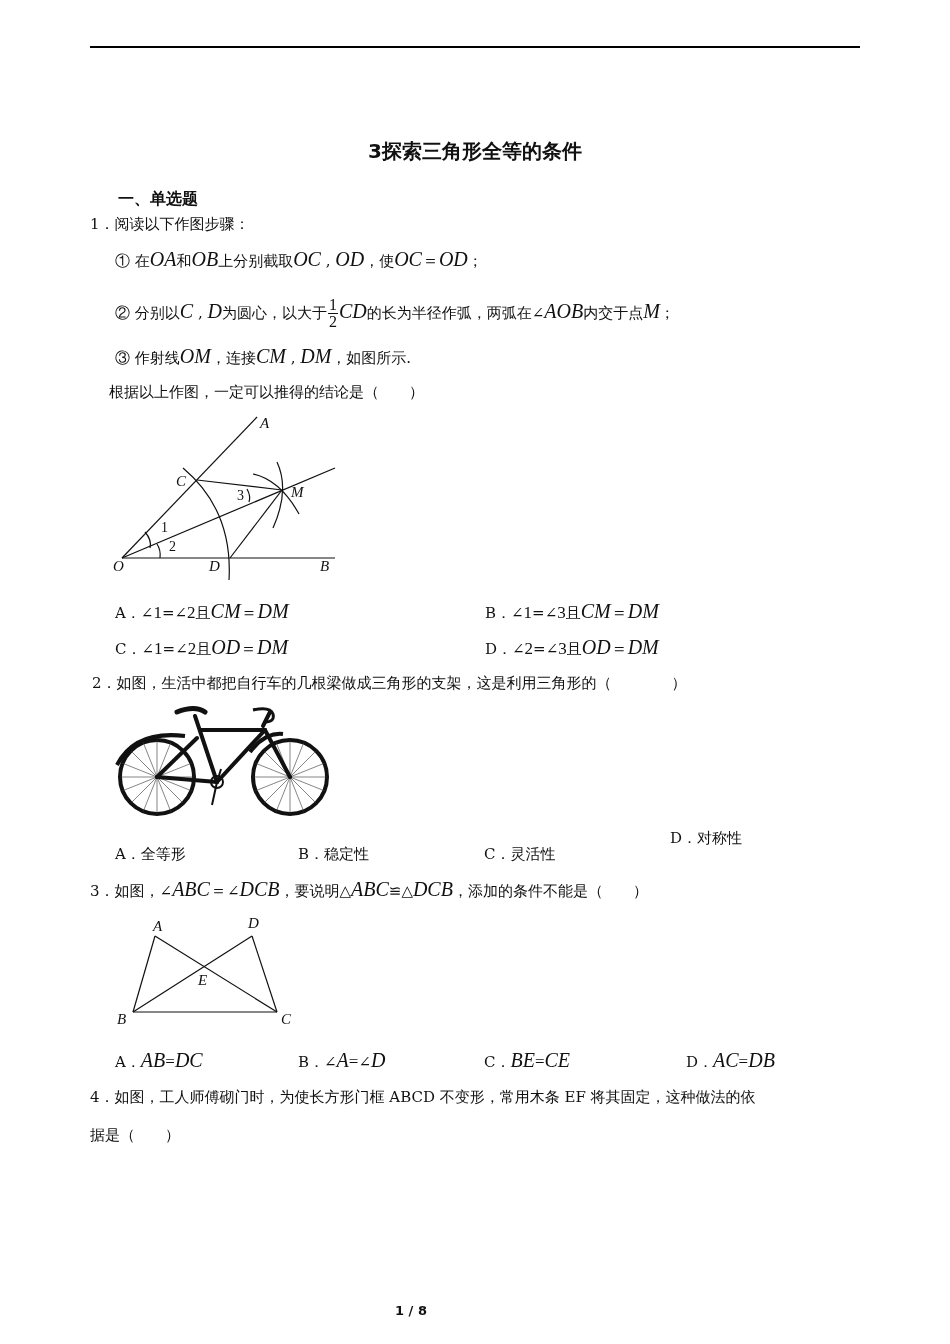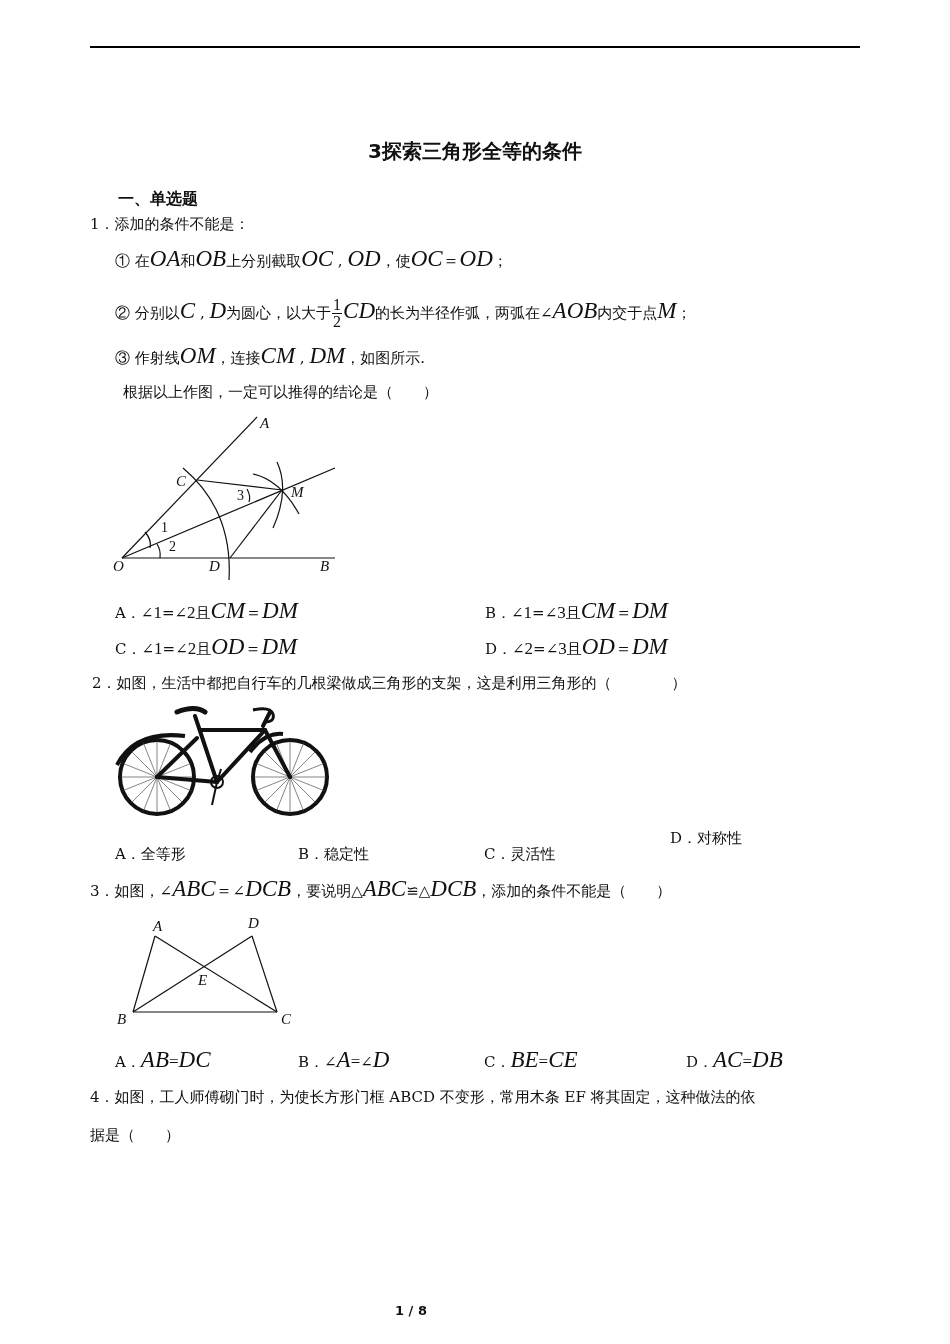--- a/index.html
+++ b/index.html
@@ -4,57 +4,57 @@
 <style>
   html, body { margin: 0; padding: 0; background: #ffffff; }
   body { width: 950px; height: 1344px; position: relative; overflow: hidden;
          font-family: "DejaVu Serif", "Liberation Serif", serif; color: #111; }
   .rule { position: absolute; left: 90px; top: 46px; width: 770px; height: 2px; background: #000; }
   .title { position: absolute; left: 0; width: 950px; top: 138px; text-align: center;
            font-family: "DejaVu Sans", "Liberation Sans", sans-serif; font-weight: bold; font-size: 20px; }
   .section { position: absolute; left: 90px; top: 189px; font-family: "DejaVu Sans", "Liberation Sans", sans-serif;
              font-weight: bold; font-size: 16px; margin-left: 28px; }
   .line { position: absolute; font-size: 15px; white-space: nowrap; line-height: 20px; }
-  .m { font-family: "Liberation Serif", "DejaVu Serif", serif; font-style: italic; font-size: 23px; }
+  .m { font-family: "Liberation Serif", "DejaVu Serif", serif; font-style: italic; font-size: 20px; }
   .n { font-family: "Liberation Serif", "DejaVu Serif", serif; font-size: 17px; }
   .frac { display: inline-block; vertical-align: middle; text-align: center; font-family: "Liberation Serif", serif; font-size: 16px; line-height: 16px; margin: 0 1px; }
   .frac span { display: block; }
   .frac .num { border-bottom: 1px solid #111; padding: 0 1px; }
   .fig { position: absolute; }
   .footer { position: absolute; left: 0; width: 822px; top: 1303px; text-align: center;
             font-family: "DejaVu Sans", "Liberation Sans", sans-serif; font-weight: bold; font-size: 13px; }
 </style>
 </head>
 <body>
 
 <div class="rule"></div>
 
 <div class="title">3探索三角形全等的条件</div>
 <div class="section">一、单选题</div>
 
 <div class="line" style="left:90px; top:214px;">
-  <span>1．</span><span>添加的条件不能是：</span>
+  <span>1．</span><span>阅读以下作图步骤：</span>
 </div>
 
 <div class="line" style="left:115px; top:249px;">
   <span>①</span>
   <span>在<span class="m">OA</span>和<span class="m">OB</span>上分别截取<span class="m">OC</span> , <span class="m">OD</span>，使<span class="m">OC</span><span class="n">＝</span><span class="m">OD</span>；</span>
 </div>
 
 <div class="line" style="left:115px; top:297px;">
   <span>②</span>
   <span>分别以<span class="m">C</span> , <span class="m">D</span>为圆心，以大于<span class="frac"><span class="num">1</span><span>2</span></span><span class="m">CD</span>的长为半径作弧，两弧在∠<span class="m">AOB</span>内交于点<span class="m">M</span>；</span>
 </div>
 
 <div class="line" style="left:115px; top:346px;">
   <span>③</span>
   <span>作射线<span class="m">OM</span>，连接<span class="m">CM</span> , <span class="m">DM</span>，如图所示.</span>
 </div>
 
-<div class="line" style="left:123px; top:382px;text-align:right;">根据以上作图，一定可以推得的结论是（　　）</div>
+<div class="line" style="left:109px; top:382px;text-align:right;">根据以上作图，一定可以推得的结论是（　　）</div>
 
 <svg class="fig" style="left:105px; top:410px;" width="240" height="180" viewBox="0 0 240 180">
   <g stroke="#111" stroke-width="1.2" fill="none">
     <line x1="17" y1="148" x2="152" y2="7"></line>
     <line x1="17" y1="148" x2="230" y2="148"></line>
     <line x1="17" y1="148" x2="230" y2="58"></line>
     <line x1="92" y1="70" x2="177" y2="80"></line>
     <line x1="125" y1="148" x2="177" y2="80"></line>
     <path d="M78 58 Q 128 100 124 170"></path>
     <path d="M172 52 Q 185 80 168 118"></path>

